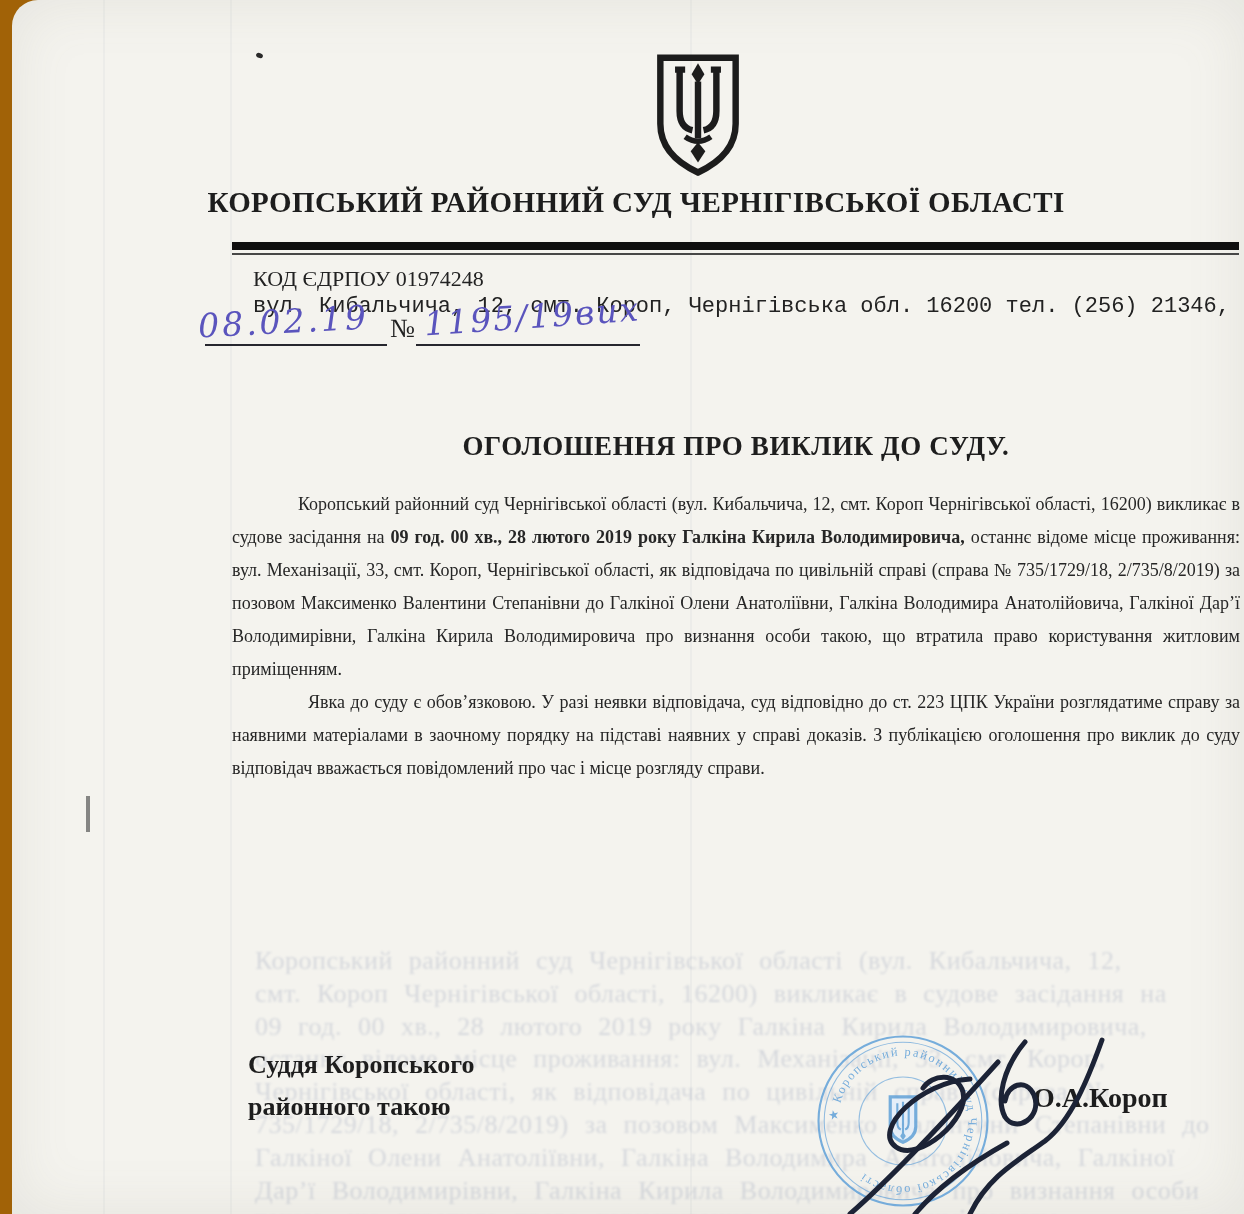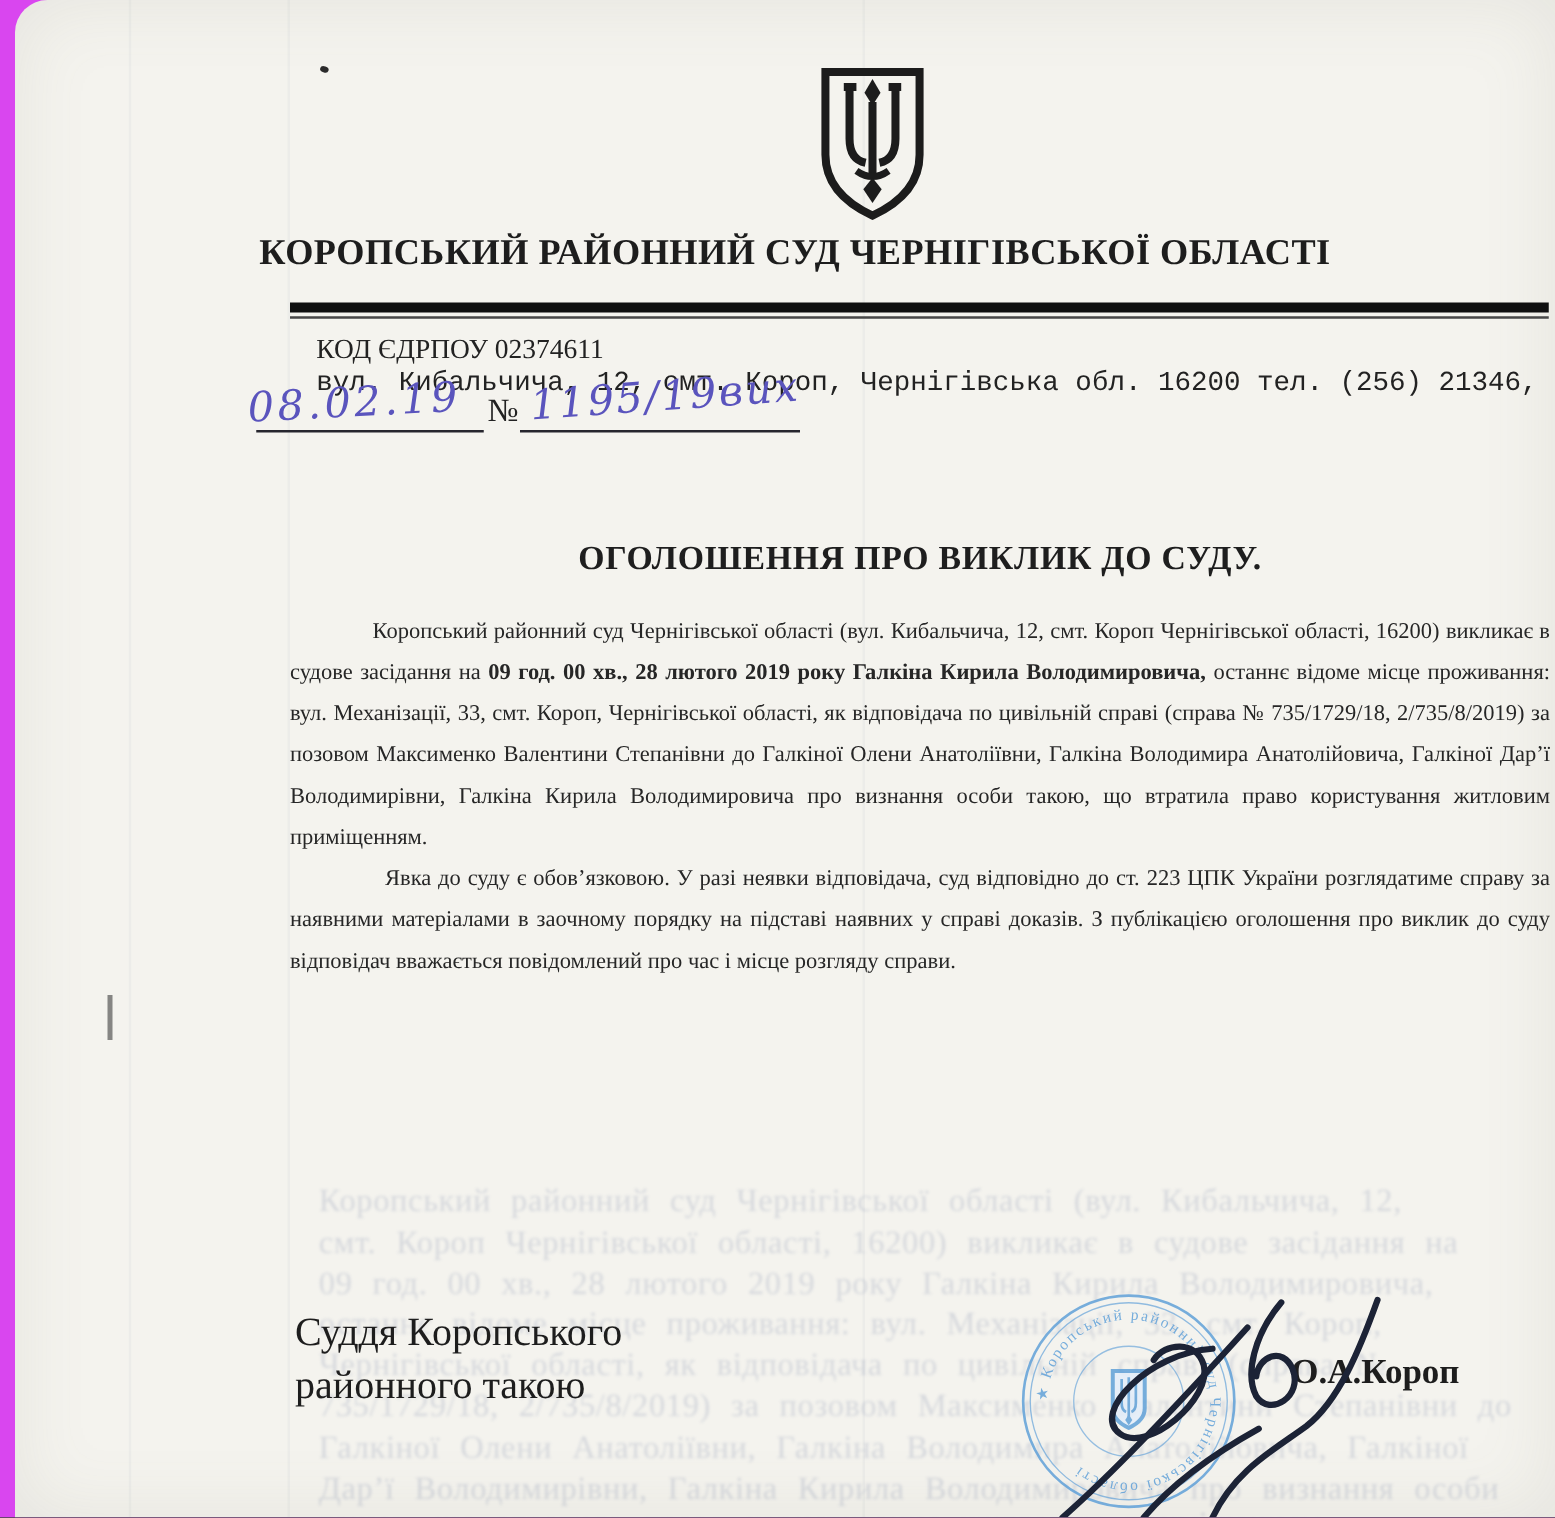--- a/index.html
+++ b/index.html
@@ -1,16 +1,16 @@
 <!DOCTYPE html>
 <html lang="uk"><head>
 <meta charset="utf-8">
 <style>
   html,body{margin:0;padding:0;background:#0b0b0b;}
-  #stage{position:relative;width:1244px;height:1214px;overflow:hidden;background:#d946ef;
+  #stage{position:relative;width:1244px;height:1214px;overflow:hidden;background:#a16207;
          font-family:"Liberation Serif", serif;}
   #paper{position:absolute;left:12px;top:0;width:1232px;height:1214px;background:#f4f3ee;
          border-top-left-radius:26px;overflow:hidden;
          box-shadow:inset 0 0 60px rgba(120,120,110,0.12);}
   .crease{position:absolute;top:0;bottom:0;width:2px;background:#7d87a0;opacity:.06;}
   
   #emblem{position:absolute;left:640px;top:54px;width:92px;height:124px;color:#1c1c1c;}
   
   .court-name{position:absolute;left:120px;top:186px;width:1008px;text-align:center;
       font-size:29px;font-weight:bold;color:#1d1d1d;letter-spacing:.4px;white-space:nowrap;}
@@ -31,21 +31,21 @@
   #line-number{left:404px;top:344px;width:224px;}
   
   .doc-title{position:absolute;left:220px;top:431px;width:1008px;text-align:center;
       font-size:27px;font-weight:bold;color:#1e1e1e;letter-spacing:.6px;}
   #body-text{position:absolute;left:220px;top:488px;width:1008px;font-size:18px;
       line-height:33px;color:#262626;text-align:justify;z-index:3;}
   #body-text p{margin:0;}
   #p1{text-indent:66px;}
   #p2{text-indent:76px;}
   
-  .sig-left{position:absolute;left:224px;top:1044px;font-size:32px;font-weight:normal;
+  .sig-left{position:absolute;left:236px;top:1044px;font-size:26px;font-weight:bold;
       color:#1d1d1d;line-height:42px;z-index:3;}
   .judge-name{position:absolute;left:1021px;top:1082px;font-size:28px;font-weight:bold;
       color:#1d1d1d;z-index:3;white-space:nowrap;}
   
   #ghost{position:absolute;inset:0;z-index:1;}
   .ghost-line{position:absolute;left:243px;width:1000px;font-size:26px;color:#6d7ba0;
       opacity:.22;filter:blur(1.1px);white-space:nowrap;overflow:hidden;
       word-spacing:9px;letter-spacing:.5px;}
   
   #stamp{position:absolute;left:760px;top:1028px;width:262px;height:186px;z-index:2;opacity:.82;}
@@ -84,21 +84,21 @@
       <path d="M25,17 H36 M30,17 V62 Q30,80 44,83" stroke="currentColor" stroke-width="7" fill="none"></path>
       <path d="M64,17 H75 M70,17 V62 Q70,80 56,83" stroke="currentColor" stroke-width="7" fill="none"></path>
       <path d="M36,90 Q50,100 64,90" stroke="currentColor" stroke-width="6" fill="none"></path>
       <path d="M50,96 L42,106 L50,118 L58,106 Z" fill="currentColor"></path>
     </svg>
 
     <div class="court-name">КОРОПСЬКИЙ РАЙОННИЙ СУД ЧЕРНІГІВСЬКОЇ ОБЛАСТІ</div>
     <div class="rule-thick"></div>
     <div class="rule-thin"></div>
 
-    <div id="edrpou" class="contact">КОД ЄДРПОУ 02374611</div>
+    <div id="edrpou" class="contact">КОД ЄДРПОУ 01974248</div>
     <div id="address" class="contact">вул. Кибальчича, 12, смт. Короп, Чернігівська обл. 16200   тел. (256) 21346,  тел/факс (256)  21169</div>
 
     <div id="hand-date" class="handwriting ink-hand" style="color: rgb(90, 84, 189);">08.02.19</div>
     <div id="number-sign">№</div>
     <div id="hand-number" class="handwriting ink-hand" style="color: rgb(90, 84, 189);">1195/19вих</div>
     <div id="line-date" class="blank-line"></div>
     <div id="line-number" class="blank-line"></div>
 
     <div class="doc-title">ОГОЛОШЕННЯ ПРО ВИКЛИК ДО СУДУ.</div>
     <div id="body-text">

